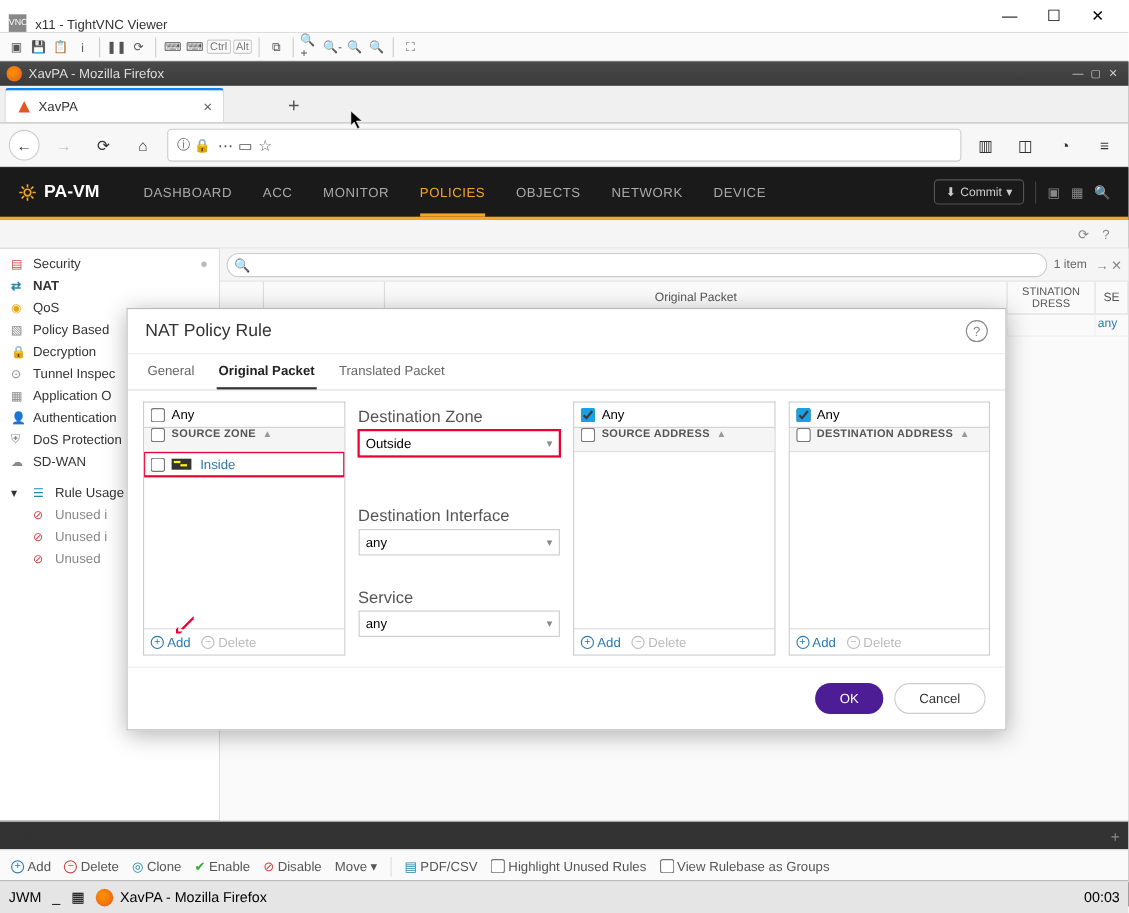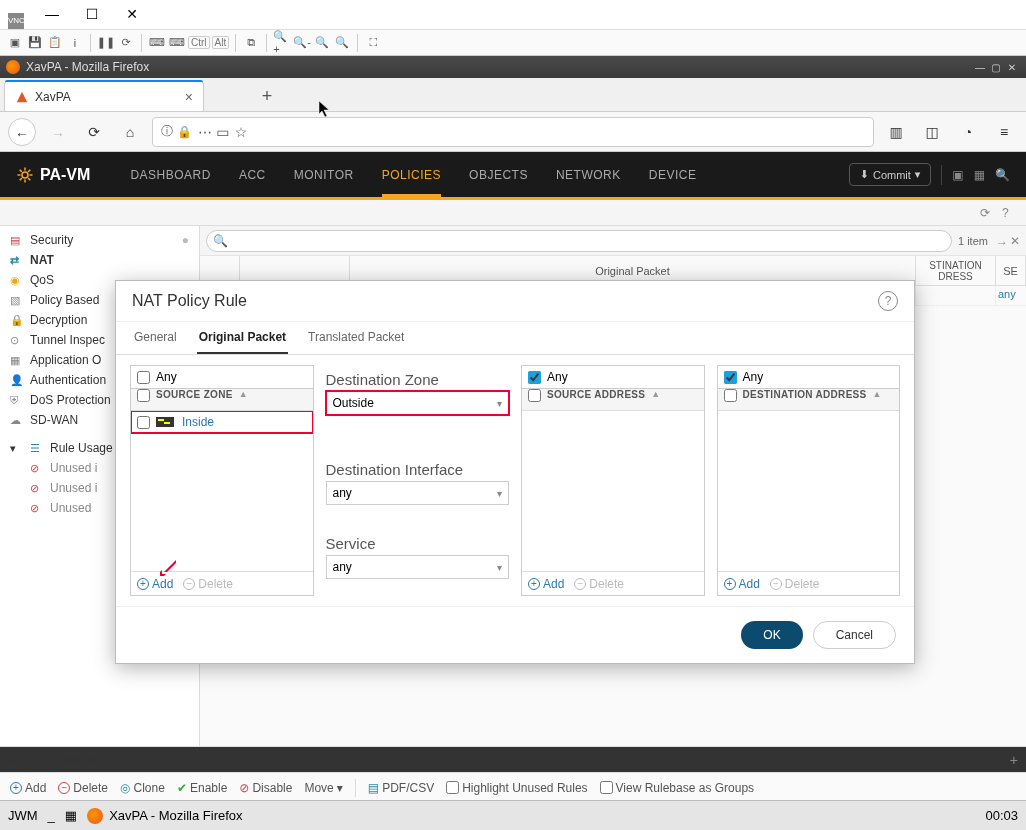--- a/index.html
+++ b/index.html
@@ -94,21 +94,21 @@
 input[type=checkbox]{width:13px;height:13px;cursor:pointer;}
 .fld-lbl{font-size:15px;color:#555;margin-bottom:3px;margin-top:6px;}
 .dd{height:24px;border:1px solid #ccc;display:flex;align-items:center;justify-content:space-between;padding:0 6px;font-size:12px;background:#fff;cursor:pointer;}
 .dd.hl{outline:2px solid #e03;outline-offset:-1px;}
 .dd .car{font-size:10px;color:#888;}
 .zoneicon{display:inline-block;width:18px;height:10px;background:#333;position:relative;margin-right:2px;}
 .zoneicon::after{content:"";position:absolute;left:2px;top:2px;width:6px;height:2px;background:#ff0;box-shadow:6px 3px 0 #ff0;}
 
 .modal-ftr{display:flex;justify-content:flex-end;gap:10px;padding:14px 18px;border-top:1px solid #eee;}
 .btn{height:28px;padding:0 22px;border-radius:14px;font-size:12px;cursor:pointer;display:flex;align-items:center;}
-.btn.primary{background:#0c4a6e;color:#fff;border:none;}
+.btn.primary{background:#4c1d95;color:#fff;border:none;}
 .btn.secondary{background:#fff;border:1px solid #ccc;color:#333;}
 
 
 .pa-actbar{height:30px;border-top:1px solid #ddd;background:#fafafa;display:flex;align-items:center;padding:0 10px;gap:12px;font-size:12px;color:#555;}
 .pa-actbar .act{display:flex;align-items:center;gap:3px;cursor:pointer;}
 .pa-actbar .sep{flex:0 0 1px;height:18px;background:#ddd;}
 .pa-objbar{height:26px;border-top:1px solid #ddd;display:flex;align-items:center;padding:0 8px;font-size:12px;color:#333;}
 .pa-objbar .plus{margin-left:auto;font-size:14px;color:#888;cursor:pointer;}
 .pa-footer{height:22px;background:#111;color:#777;font-size:11px;display:flex;align-items:center;padding:0 10px;gap:8px;}
 .pa-footer .flnk{color:#888;cursor:pointer;}
@@ -122,20 +122,21 @@
 
 .red-arrow{position:absolute;width:20px;height:20px;pointer-events:none;}
 .red-arrow svg{width:100%;height:100%;}
 .cursor-arrow{position:absolute;width:14px;height:18px;pointer-events:none;}
 </style>
 </head>
 <body>
 
 <div class="vnc-titlebar">
   <div class="vnc-icon">VNC</div>
+  <div class="title">x11 - TightVNC Viewer</div>
   <div class="winbtn">—</div>
   <div class="winbtn">☐</div>
   <div class="winbtn">✕</div>
 </div>
 <div class="vnc-toolbar">
   <span class="tbtn">▣</span>
   <span class="tbtn">💾</span>
   <span class="tbtn">📋</span>
   <span class="tbtn">ℹ</span>
   <span class="sep"></span>

